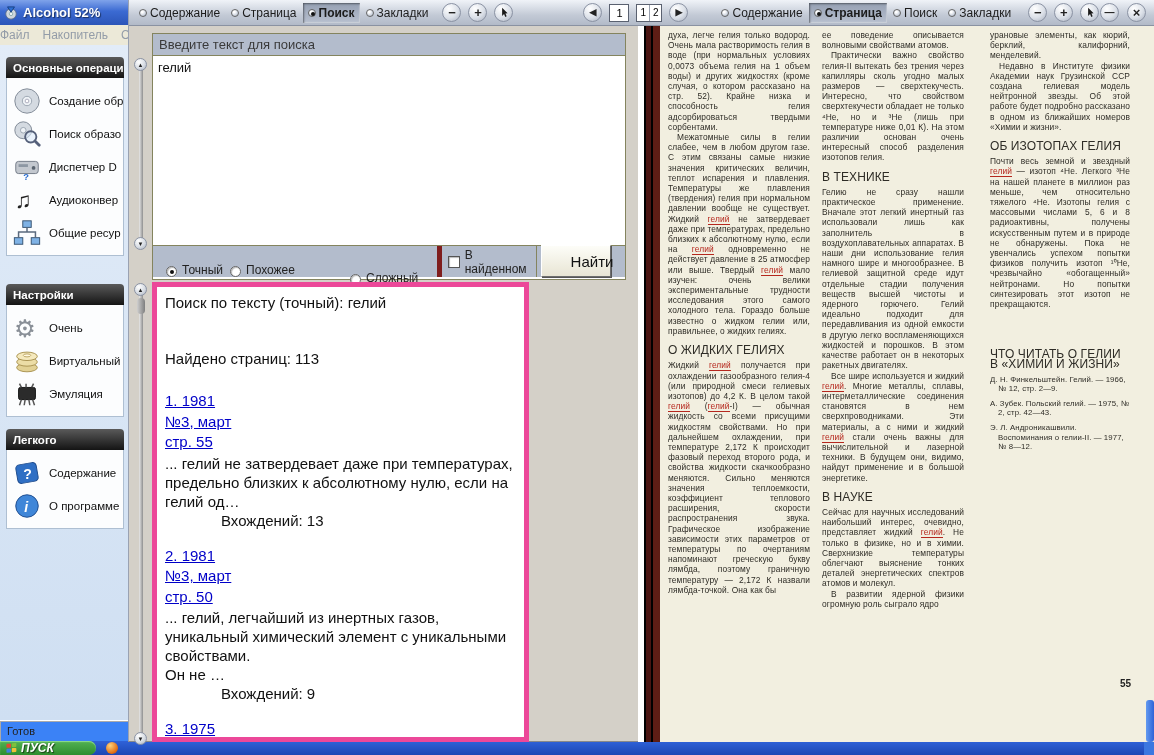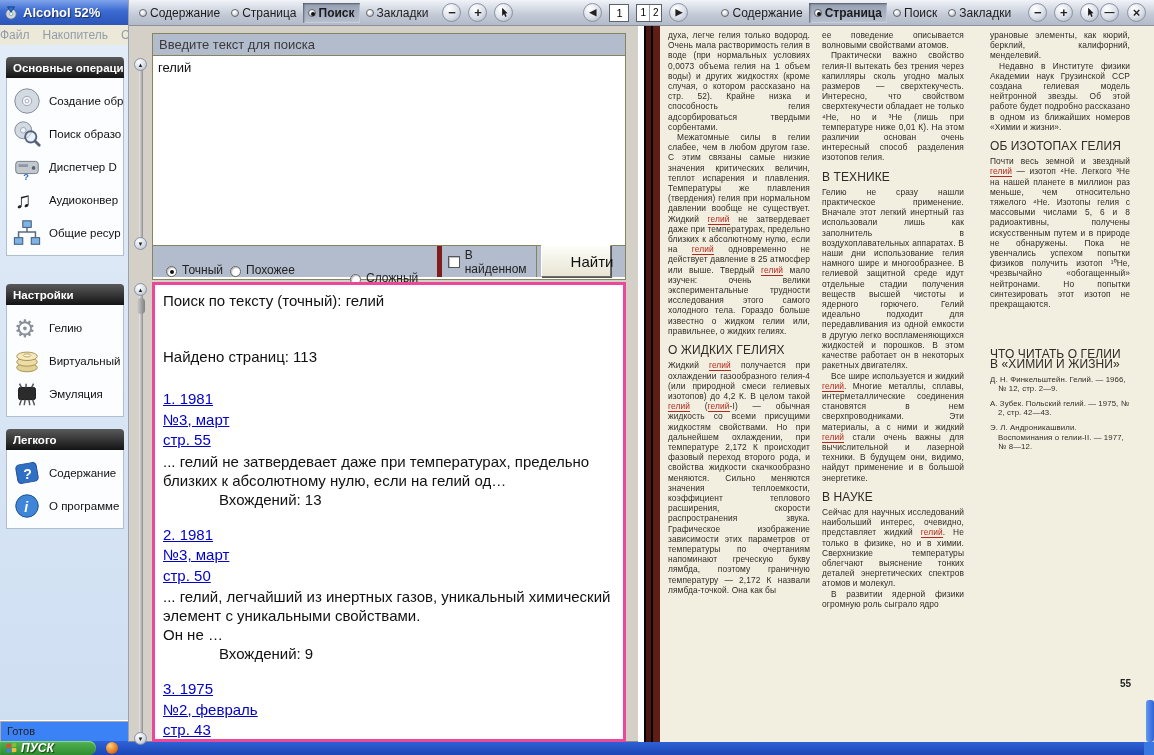--- a/index.html
+++ b/index.html
@@ -109,22 +109,22 @@
     border-left:5px solid #7f1d1d; border-right:1px solid #84845e;
     display:flex; align-items:center; gap:5px; padding-left:6px; cursor:pointer; }
   .checkbox { width:12px; height:12px; background:#fff; border:1px solid #555;
     box-shadow:inset 1px 1px 1px #bbb; }
   #find-btn { position:absolute; left:388px; top:-1px; width:70px; height:32px;
     background:linear-gradient(#fdfdf8,#e8e5d4); border:1px solid #6e6e6e;
     border-top-color:#fff; border-left-color:#fff; box-shadow:1px 1px 0 #555;
     font-size:15px; color:#111; display:flex; align-items:center; justify-content:center;
     cursor:pointer;padding-left:32px; }
 
-  #results-box { position:absolute; left:152px; top:282px; width:474px; height:460px;
-    border:3px solid #ec4899; background:#fff; padding:6px 8px; overflow:hidden;
+  #results-box { position:absolute; left:152px; top:282px; width:377px; height:460px;
+    border:5px solid #ec4899; background:#fff; padding:6px 8px; overflow:hidden;
     font-size:15px; color:#111; }
   .sum { margin-bottom:36px; line-height:20px; }
   .found { margin-bottom:22px; line-height:20px; }
   .result { margin-bottom:16px; }
   .rlink { display:table; color:#0000c8; text-decoration:underline; line-height:20.5px; cursor:pointer; }
   .snippet { line-height:19px; white-space:pre-wrap; margin-top:1px; }
   .occ { margin:0 0 14px 56px; line-height:19px; }
 
   
   #right-pane { position:absolute; left:638px; top:26px; width:532px; height:716px; background:#fff; }
@@ -222,21 +222,21 @@
       </div>
       <div class="sb-group">
         <div class="sb-head">Настройки</div>
         <div class="sb-body">
           <div class="sb-item">
             <span class="sb-icon">
               <svg viewBox="0 0 32 32">
                 <text x="2" y="26" font-size="26" fill="#8a9098">⚙</text>
               </svg>
             </span>
-            <span class="sb-label">Гелию</span>
+            <span class="sb-label">Очень</span>
           </div>
           <div class="sb-item">
             <span class="sb-icon">
               <svg viewBox="0 0 32 32">
                 <ellipse cx="16" cy="23" rx="11" ry="4.5" fill="#e2d194" stroke="#a8914f"></ellipse>
                 <ellipse cx="16" cy="17" rx="11" ry="4.5" fill="#ecdda6" stroke="#a8914f"></ellipse>
                 <ellipse cx="16" cy="11" rx="11" ry="4.5" fill="#f5e9bd" stroke="#a8914f"></ellipse>
                 <ellipse cx="16" cy="10" rx="4" ry="1.6" fill="#fff8e0" stroke="#b8a15f"></ellipse>
               </svg>
             </span>

